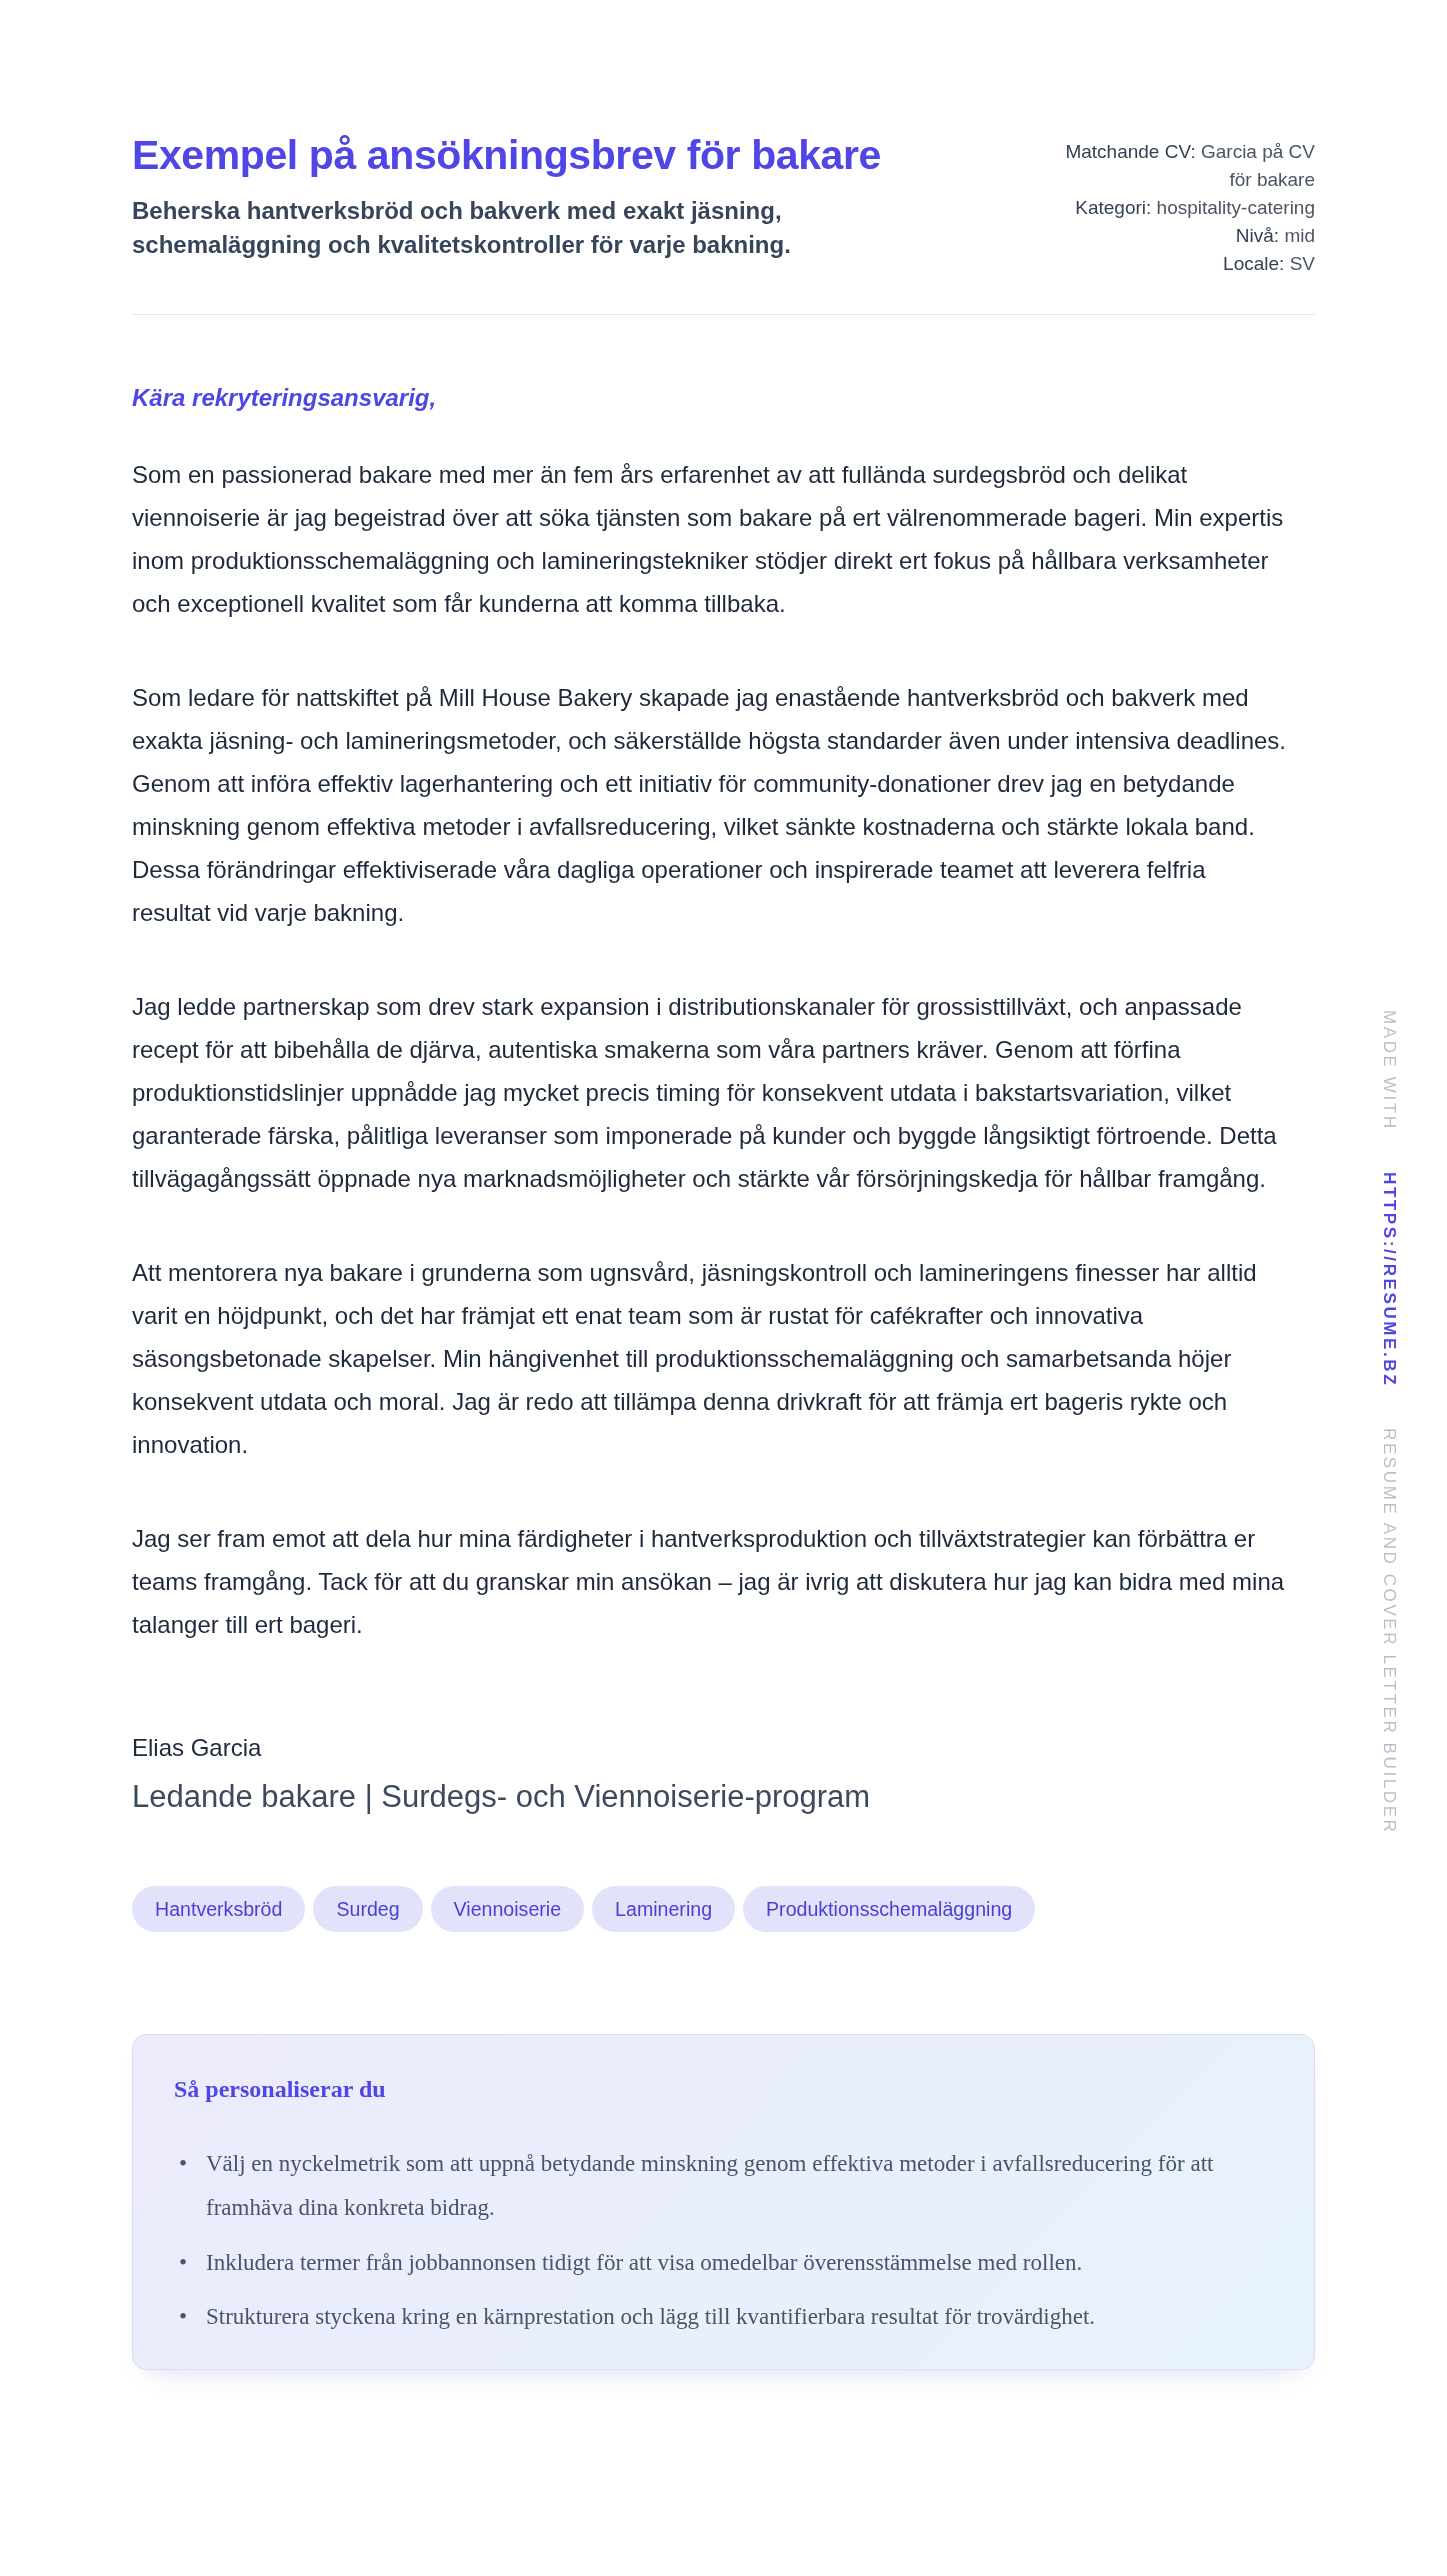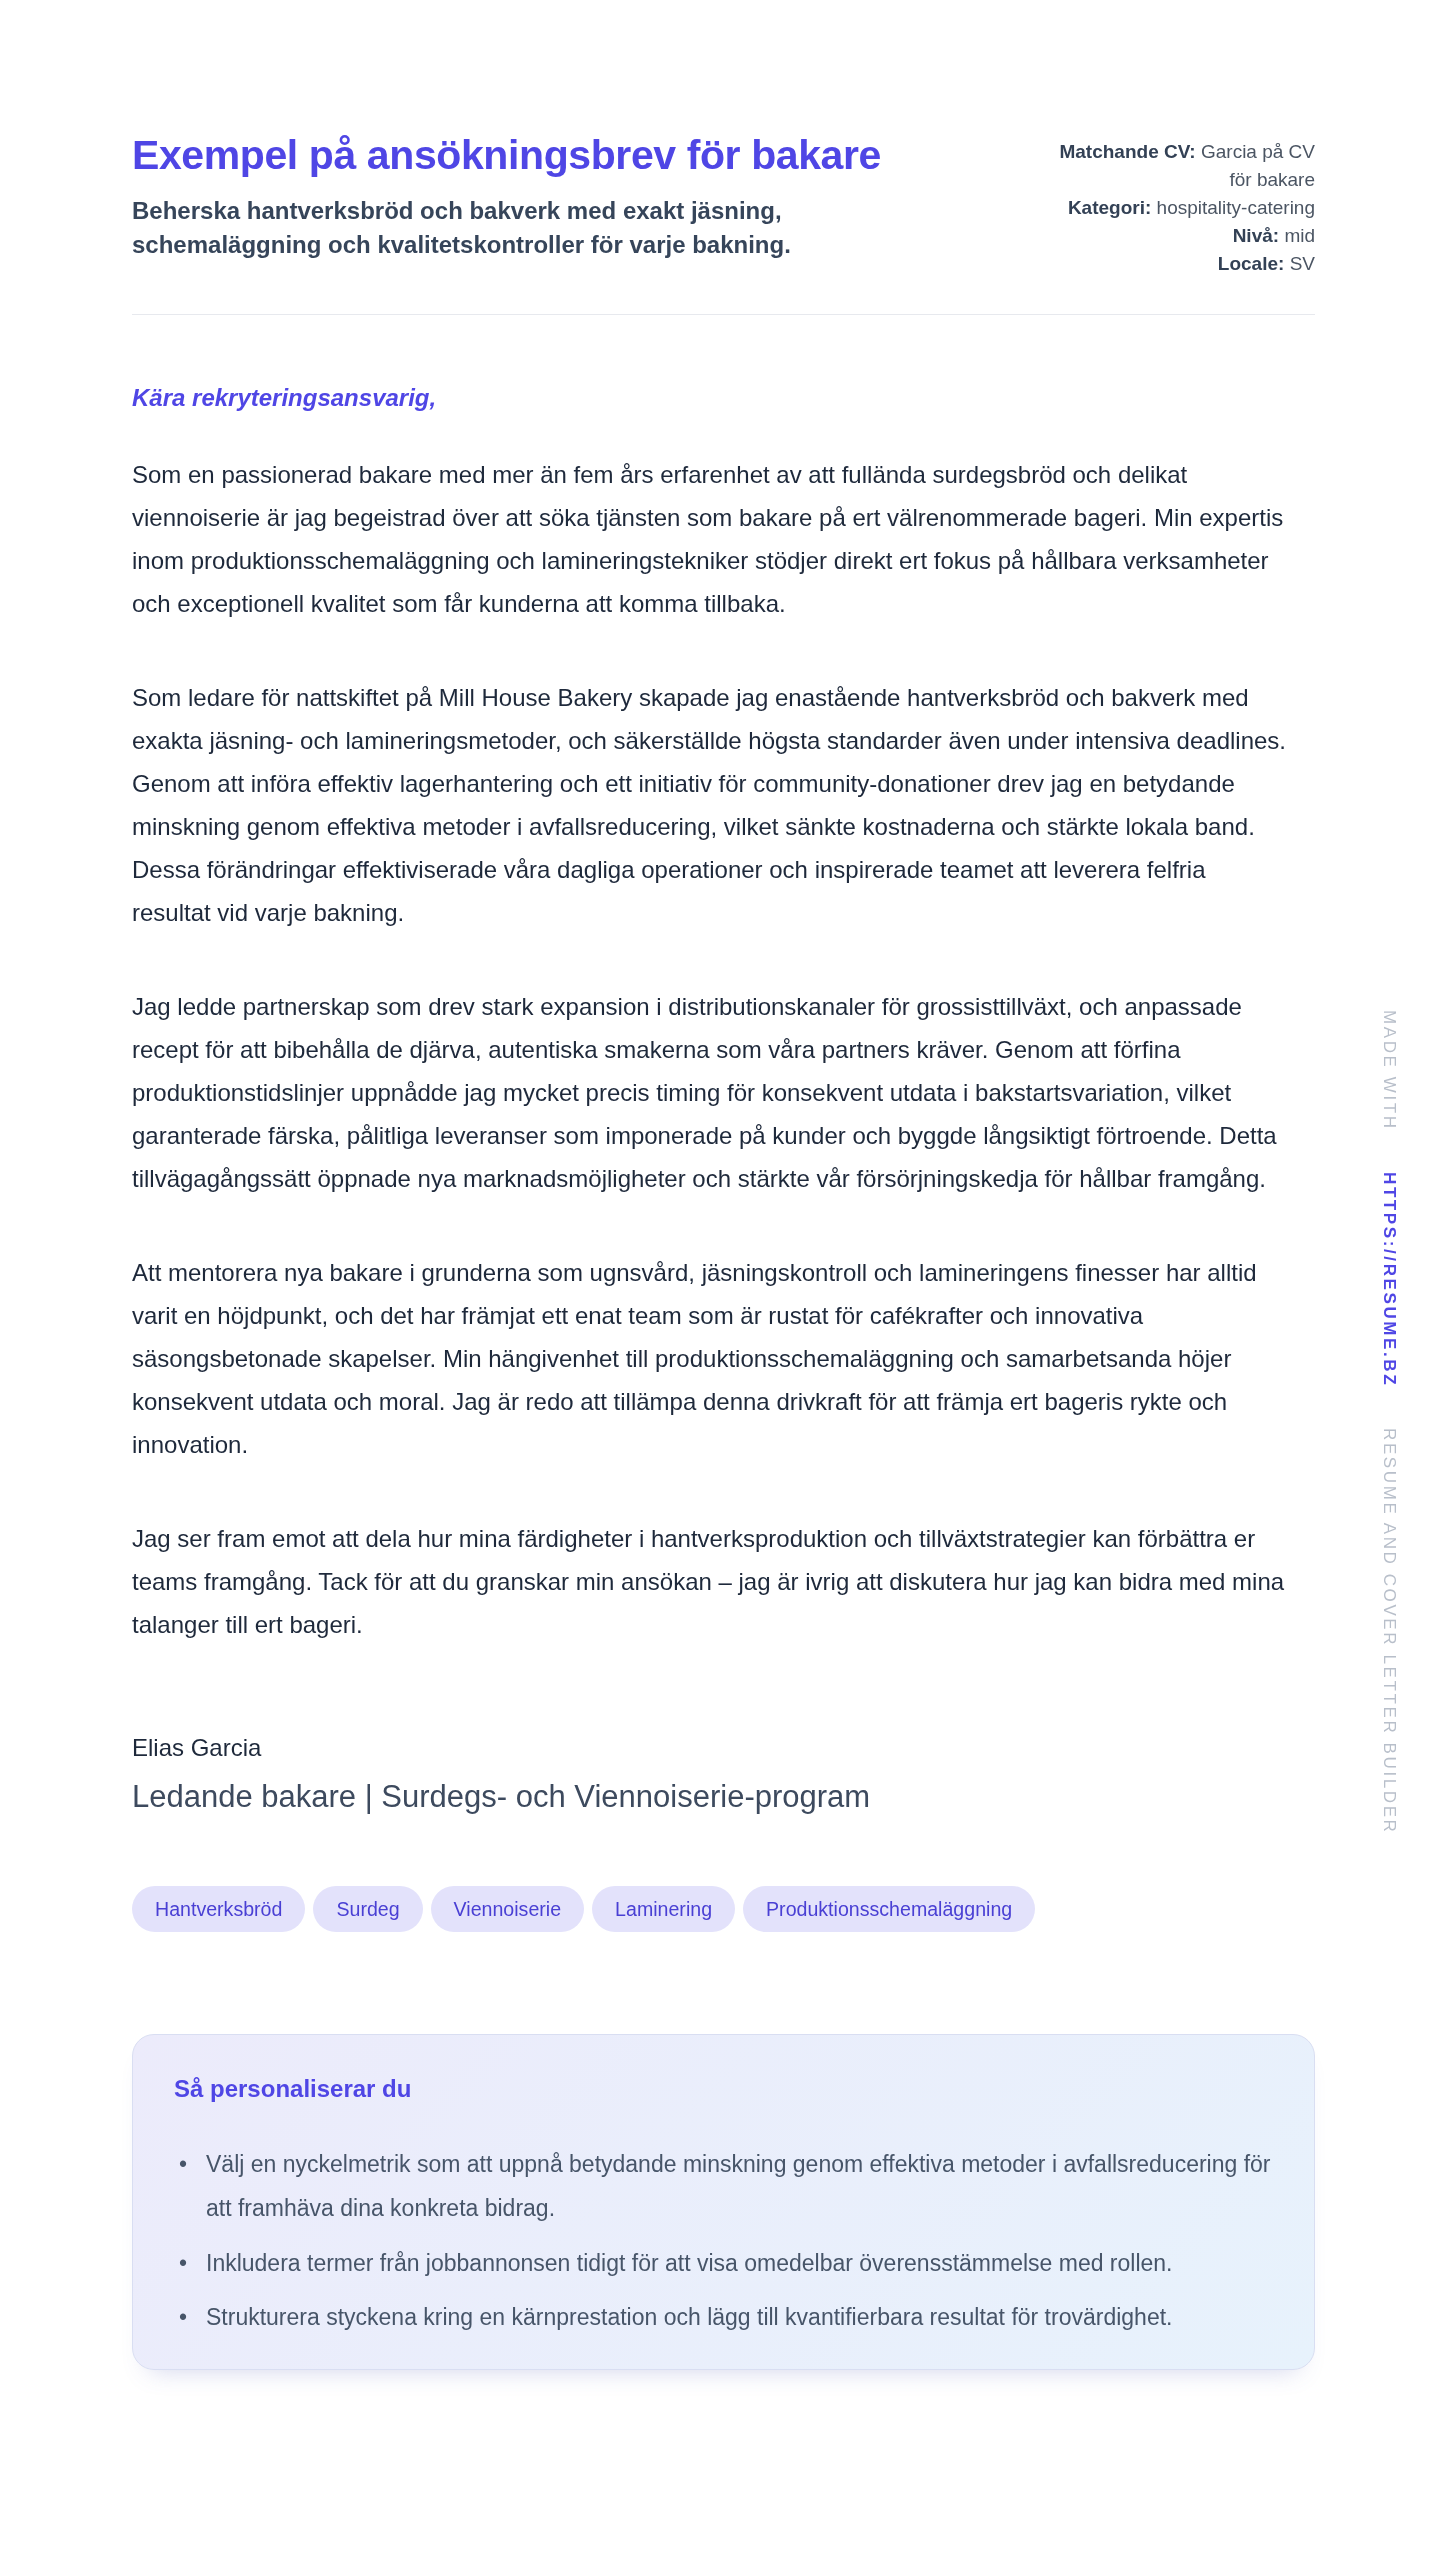--- a/index.html
+++ b/index.html
@@ -20,21 +20,21 @@
     font-size: 41px; line-height: 49px; font-weight: 700;
     color: var(--accent, #4f46e5); letter-spacing: -0.4px;
   }
   .subtitle {
     margin-top: 13.6px; max-width: 834px;
     font-size: 24px; line-height: 34px; font-weight: 700;
     color: var(--subtitle, #36455a);
   }
   .meta { width: 266px; padding-top: 6.8px; text-align: right; font-size: 19px; line-height: 28px; }
   .meta-row { color: var(--meta_value, #4b5563); }
-  .meta-label { font-weight: 700; color: var(--meta_label, #334155); text-align: right; }
+  .meta-label { font-weight: 400; color: var(--meta_label, #334155); text-align: right; }
 
   
   .divider { border: none; border-top: 1.7px solid var(--divider, #e7e9ee); margin-top: 36px; }
 
   
   .salutation {
     margin-top: 66px;
     font-size: 24px; line-height: 34px; font-weight: 600;
     color: var(--accent, #4f46e5);
     font-style: italic;
@@ -52,23 +52,24 @@
     background: var(--pill_bg, #e3e2fb); color: var(--pill_text, #4a40d4);
     font-size: 19.6px; line-height: 26px; font-weight: 500;
     border-radius: 850px; white-space: nowrap;
   }
 
   
   .tips {
     margin-top: 102px; width: 1183px;
     background: linear-gradient(135deg, var(--tips_from, #ecebfb) 0%, var(--tips_to, #e7f2fc) 100%);
     border: 0.9px solid var(--tips_border, #d9def2);
-    border-radius: 22px;
+    border-radius: 14px;
     padding: 37px 41px 20.4px 41px;
     box-shadow: 0 15.3px 25.5px -17px rgba(80, 90, 180, 0.28);
+    font-family: Liberation Serif, serif;
   }
   .tips h2 { font-size: 24px; line-height: 34px; font-weight: 700; color: var(--accent, #4f46e5); }
   .tips ul { list-style: none; margin-top: 36px; }
   .tips li { display: flex; margin-bottom: 10.2px; font-size: 23px; line-height: 44px; color: var(--tip_text, #475569); }
   .tips .dot { width: 32px; flex: 0 0 32px; text-align: left; padding-left: 5.1px; }
   .tip-text { flex: 1; }
 
   
   .watermark {
     position: absolute; top: 945px; right: 48px;

